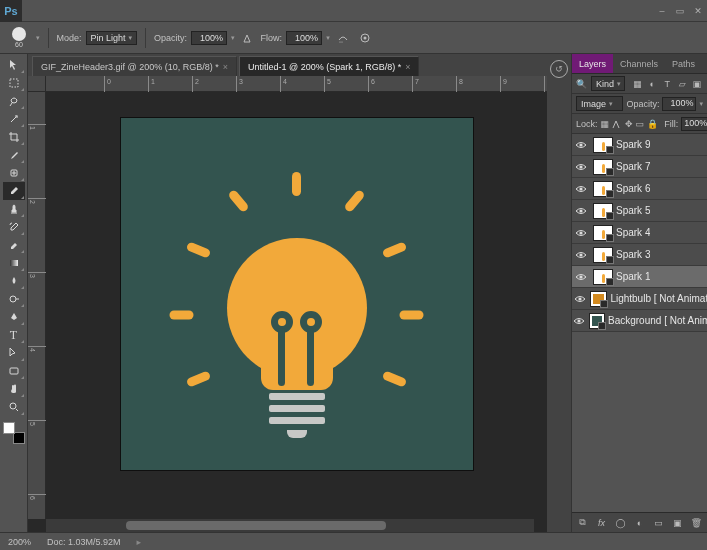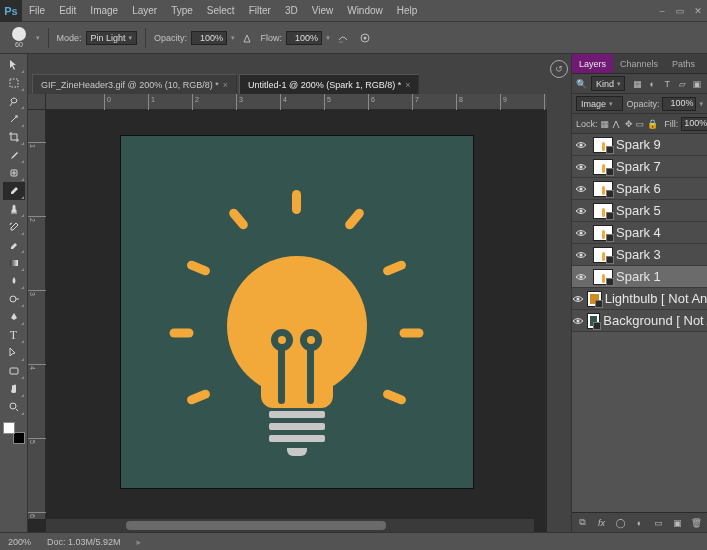--- a/index.html
+++ b/index.html
@@ -32,21 +32,21 @@
 .tools { width:28px; background:#535353; border-right:1px solid #333; display:flex; flex-direction:column; align-items:center; padding-top:2px; }
 .tool { width:22px; height:18px; display:flex; align-items:center; justify-content:center; color:#d0d0d0; font-size:11px; position:relative; }
 .tool.sel { background:#2a2a2a; }
 .tool .tri { position:absolute; bottom:1px; right:1px; width:0; height:0; border-left:3px solid transparent; border-bottom:3px solid #888; }
 .color-swatches { margin-top:6px; position:relative; width:22px; height:22px; }
 .sw-back { position:absolute; right:0; bottom:0; width:12px; height:12px; background:#000; border:1px solid #888; }
 .sw-front { position:absolute; left:0; top:0; width:12px; height:12px; background:#fff; border:1px solid #888; }
 
 
 .docarea { flex:1; display:flex; flex-direction:column; background:#282828; min-width:0; }
-.tabs { height:40px; display:flex; align-items:flex-end; background:#434343; padding-left:4px; }
+.tabs { height:22px; display:flex; align-items:flex-end; background:#434343; padding-left:4px; }
 .tab { height:20px; background:#3c3c3c; padding:0 8px; display:flex; align-items:center; gap:4px; font-size:9px; color:#c8c8c8; margin-right:2px; border-top:1px solid #555; border-left:1px solid #555; border-right:1px solid #333; }
 .tab.active { background:#282828; color:#eaeaea; }
 .tab .x { color:#888; font-size:9px; }
 
 .workspace { flex:1; position:relative; overflow:hidden; background:#282828; }
 .ruler-top { position:absolute; top:0; left:18px; right:0; height:16px; background:#4a4a4a; border-bottom:1px solid #2a2a2a; }
 .ruler-left { position:absolute; top:16px; left:0; width:18px; bottom:13px; background:#4a4a4a; border-right:1px solid #2a2a2a; }
 .ruler-corner { position:absolute; top:0; left:0; width:18px; height:16px; background:#4a4a4a; border-right:1px solid #2a2a2a; border-bottom:1px solid #2a2a2a; }
 .ruler-top .tick { position:absolute; top:0; height:16px; border-left:1px solid #8a8a8a; font-size:7px; color:#aaa; padding-left:2px; padding-top:2px; }
 .ruler-left .tick { position:absolute; left:0; width:18px; border-top:1px solid #8a8a8a; font-size:7px; color:#aaa; padding-left:1px; padding-top:1px; writing-mode:vertical-lr; }
@@ -81,49 +81,36 @@
 .panel-sel { background:#3a3a3a; border:1px solid #222; padding:0 4px; font-size:9px; color:#ddd; display:flex; align-items:center; gap:3px; height:15px; }
 .panel-num { background:#3a3a3a; border:1px solid #222; width:34px; font-size:9px; color:#ddd; text-align:right; padding:0 2px; height:14px; }
 
 .layers { flex:1; overflow:auto; }
 .layer { display:flex; align-items:center; height:22px; border-bottom:1px solid #3a3a3a; background:#4c4c4c; }
 .layer.sel { background:#6b6b6b; }
 .layer .vis { width:18px; display:flex; align-items:center; justify-content:center; color:#d8d8d8; font-size:10px; }
 .layer .thumb { width:20px; height:16px; background:#fff; margin:0 3px; position:relative; border:1px solid #222; }
 .layer .thumb .inner { position:absolute; inset:2px; }
 .layer .thumb .badge { position:absolute; right:-2px; bottom:-2px; width:8px; height:8px; background:#2a2a2a; border:1px solid #777; }
-.layer .nm { font-size:13px; color:#e6e6e6; white-space:nowrap; overflow:hidden; }
+.layer .nm { font-size:10px; color:#e6e6e6; white-space:nowrap; overflow:hidden; }
 .layer .spacer { flex:1; }
 
 .panel-foot { height:20px; background:#454545; border-top:1px solid #2a2a2a; display:flex; align-items:center; justify-content:flex-end; padding:0 4px; gap:6px; }
 .panel-foot .fi { width:13px; height:13px; color:#bbb; display:flex; align-items:center; justify-content:center; font-size:9px; }
 
 
 .status { height:18px; background:#535353; border-top:1px solid #333; display:flex; align-items:center; padding:0 8px; gap:16px; font-size:9px; color:#c2c2c2; }
 
 svg { display:block; }
 </style>
 </head>
 <body>
 
 <div class="menubar">
   <div class="ps-logo">Ps</div>
-  <div id="menubar-items" style="display: flex;">
-      <div class="menubar-item">File</div>
-      <div class="menubar-item">Edit</div>
-      <div class="menubar-item">Image</div>
-      <div class="menubar-item">Layer</div>
-      <div class="menubar-item">Type</div>
-      <div class="menubar-item">Select</div>
-      <div class="menubar-item">Filter</div>
-      <div class="menubar-item">3D</div>
-      <div class="menubar-item">View</div>
-      <div class="menubar-item">Window</div>
-      <div class="menubar-item">Help</div>
-    </div>
   <div class="menubar-spacer"></div>
   <div class="wincontrols">
     <div class="winctrl">–</div>
     <div class="winctrl">▭</div>
     <div class="winctrl">✕</div>
   </div>
 </div>
 
 <div class="optbar">
   <div class="brush-swatch">

